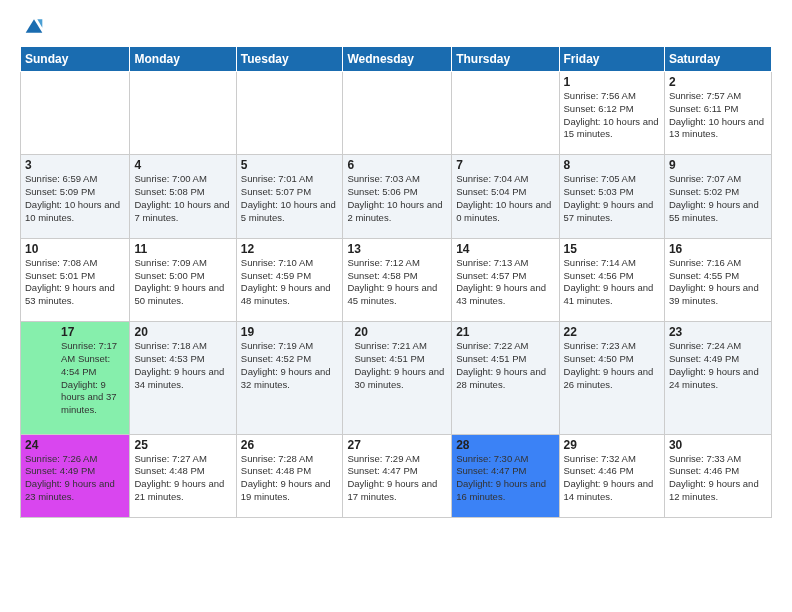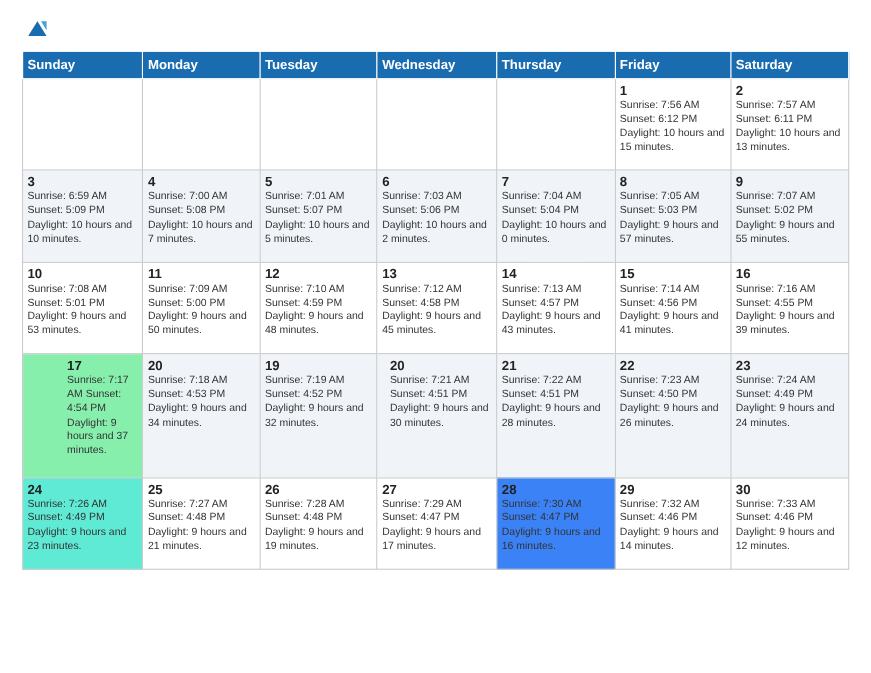--- a/index.html
+++ b/index.html
@@ -272,21 +272,21 @@
 Daylight: 9 hours and 26 minutes.</div>
           </td>
           <td style="background: rgb(240, 244, 248);">
             <span class="day-num">23</span>
             <div class="day-info">Sunrise: 7:24 AM
 Sunset: 4:49 PM
 Daylight: 9 hours and 24 minutes.</div>
           </td>
         </tr>
         <tr>
-          <td style="background: #5eead4;">
+          <td style="background: #d946ef;">
             <span class="day-num">24</span>
             <div class="day-info">Sunrise: 7:26 AM
 Sunset: 4:49 PM
 Daylight: 9 hours and 23 minutes.</div>
           </td>
           <td style="background: rgb(255, 255, 255); margin-top: 34px;">
             <span class="day-num">25</span>
             <div class="day-info">Sunrise: 7:27 AM
 Sunset: 4:48 PM
 Daylight: 9 hours and 21 minutes.</div>

